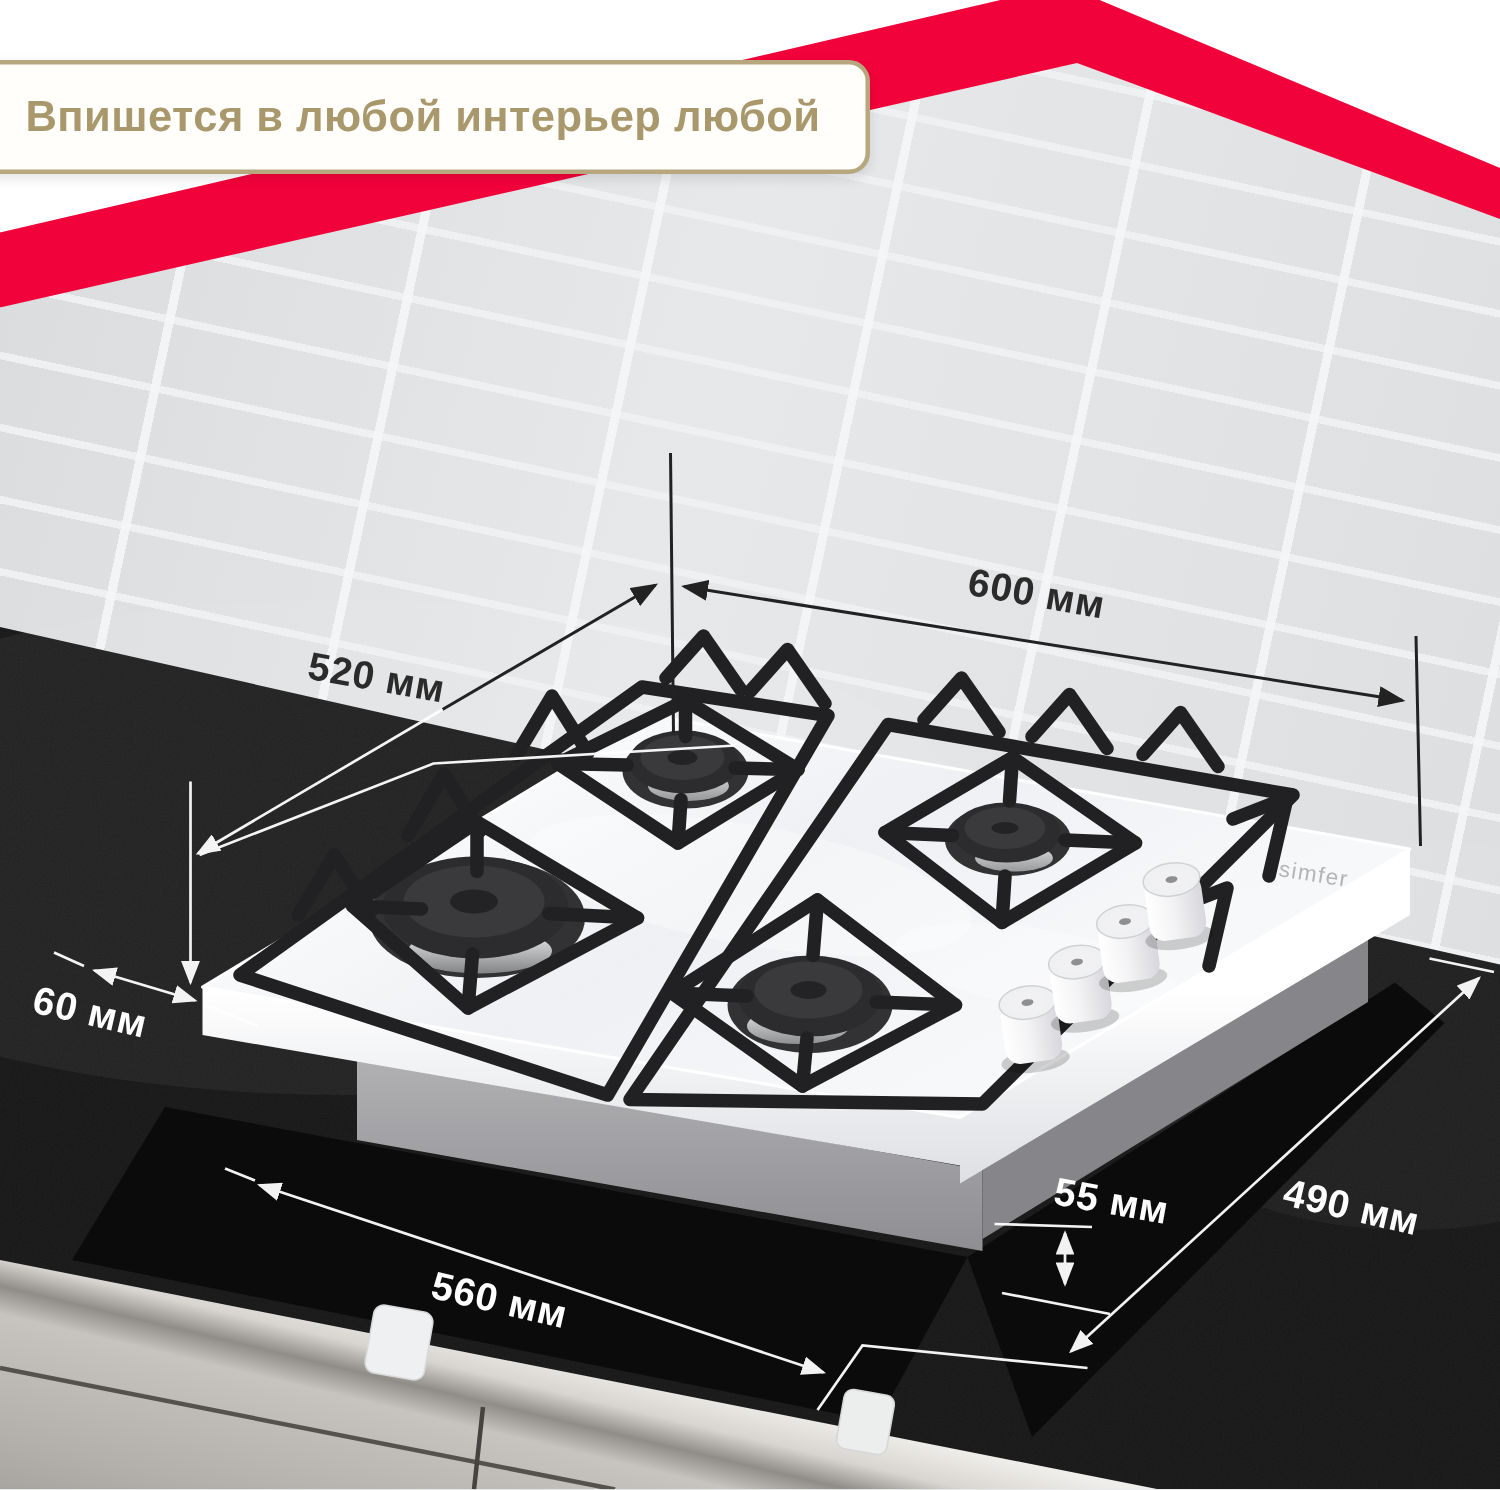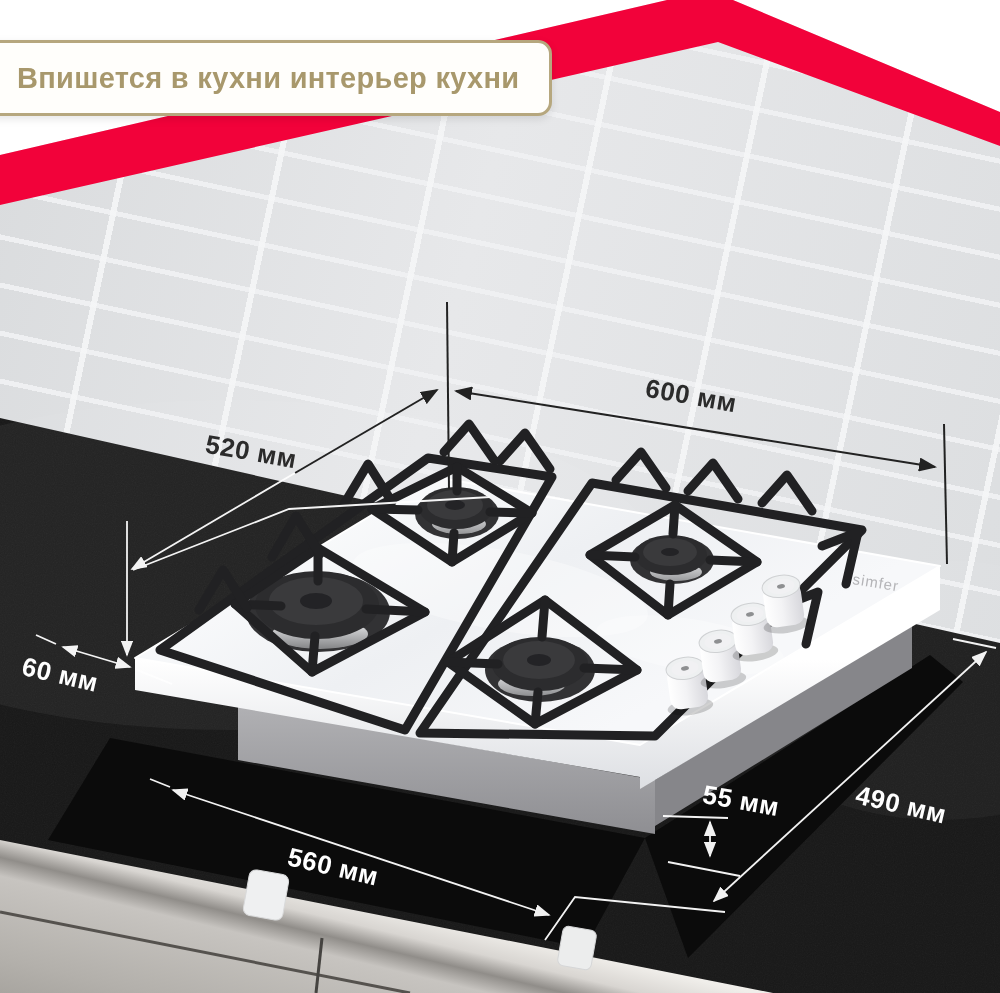--- a/index.html
+++ b/index.html
@@ -222,21 +222,21 @@
       <path d="M150,779 L170,787"></path>
       <path d="M545,940 L575,897 L725,912"></path>
       <path d="M710,822 L710,856" marker-start="url(#aw)" marker-end="url(#aw)"></path>
       <path d="M663,816 L728,818 M668,862 L740,876"></path>
       <path d="M986,652 L714,901" marker-start="url(#aw)" marker-end="url(#aw)"></path>
       <path d="M953,639 L996,648"></path>
     </g>
   </svg>
 
   <div id="banner">
-    <span style="color:#a8986c;">Впишется в кухни интерьер кухни</span>
+    <span style="color:#a8986c;">Впишется в любой интерьер любой</span>
   </div>
 
   <div class="dim-label dim-dark" style="--r:10deg; left:691px; top:396px;">600 мм</div>
   <div class="dim-label dim-dark" style="--r:10deg; left:251px; top:452px;">520 мм</div>
   <div class="dim-label dim-light" style="--r:13deg; left:60px;  top:675px;">60 мм</div>
   <div class="dim-label dim-light" style="--r:13deg; left:333px; top:867px;">560 мм</div>
   <div class="dim-label dim-light" style="--r:10deg; left:741px; top:801px;">55 мм</div>
   <div class="dim-label dim-light" style="--r:13deg; left:901px; top:805px;">490 мм</div>
 </div>
 

